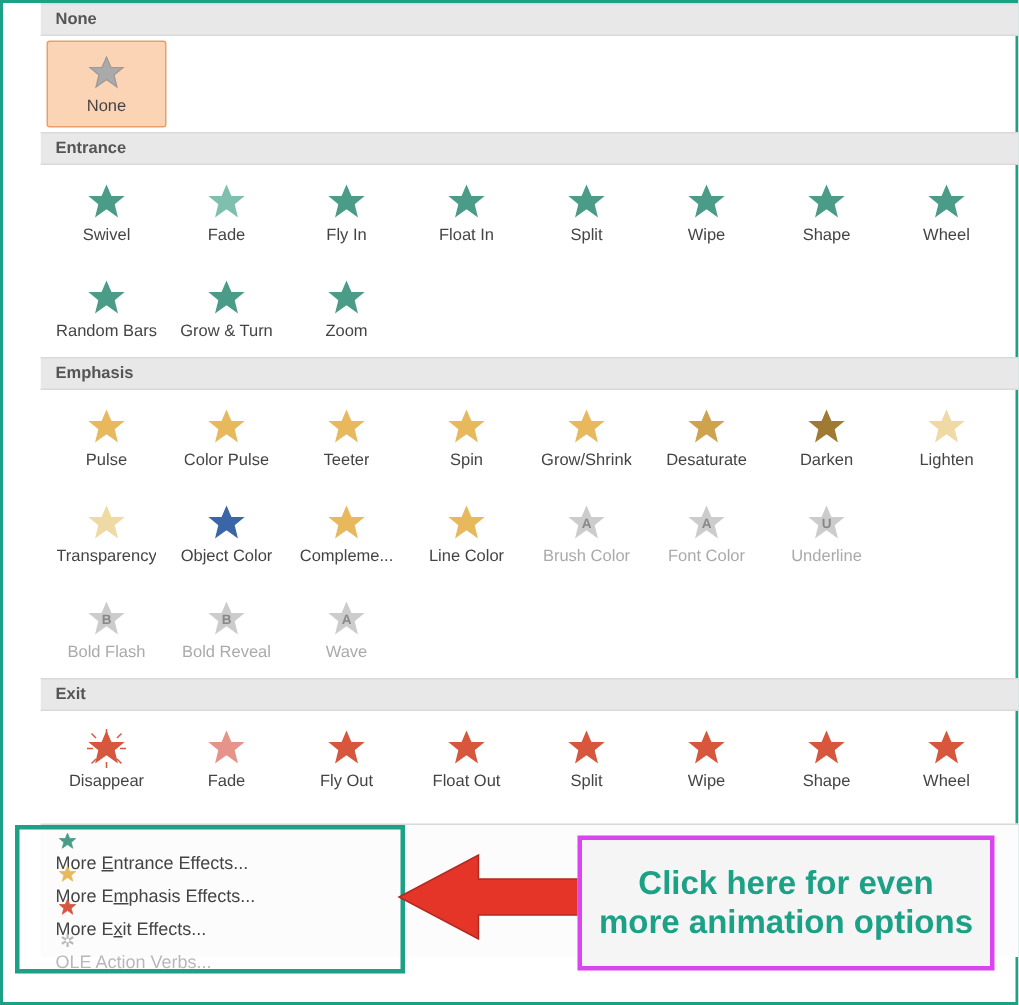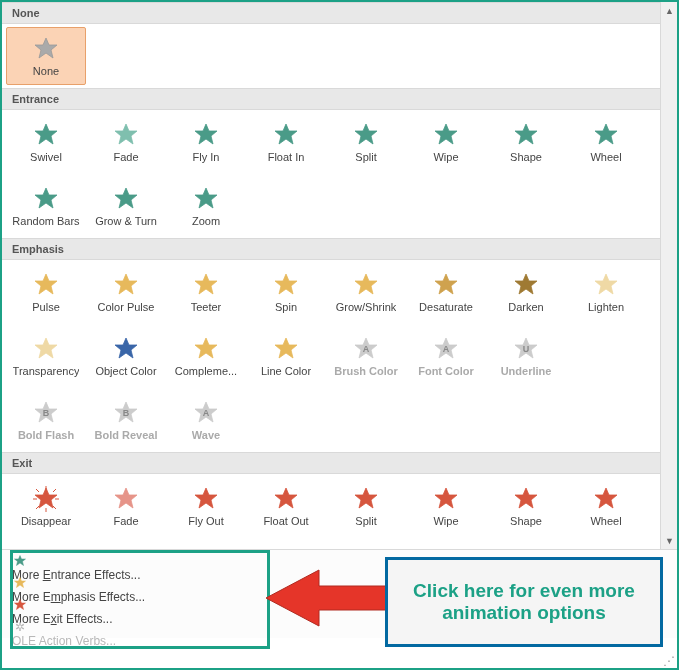--- a/index.html
+++ b/index.html
@@ -9,20 +9,21 @@
     font-size: 12px;
     color: #333;
     background: #fff;
   }
   .frame {
     width: 679px;
     height: 670px;
     border: 2px solid #1ca186;
     position: relative;
     background: #fff;
+    padding-left: 25px;
   }
   .panel {
     width: 675px;
     height: 666px;
     overflow: hidden;
     position: relative;
   }
   .scroll {
     position: absolute;
     right: 0;
@@ -85,21 +86,21 @@
   .tile .lbl {
     font-size: 11px;
     color: #444;
     margin-top: 2px;
     white-space: nowrap;
     overflow: hidden;
     text-overflow: ellipsis;
     max-width: 76px;
     text-align: center;
   }
-  .tile.disabled .lbl { color: #aaa; font-weight: bold; }
+  .tile.disabled .lbl { color: #aaa; }
   .ic { width: 28px; height: 28px; display: flex; align-items: center; justify-content: center; }
   .bottom-menu {
     position: absolute;
     left: 0;
     top: 547px;
     width: 675px;
     background: #fcfcfc;
     border-top: 1px solid #d9d9d9;
   }
   .mi {
@@ -130,27 +131,27 @@
     height: 99px;
     border: 3px solid #1ca186;
     pointer-events: none;
   }
   .hint {
     position: absolute;
     right: 14px;
     top: 555px;
     width: 278px;
     height: 90px;
-    border: 3px solid #0369a1;
+    border: 3px solid #d946ef;
     background: #f5f5f5;
     display: flex;
     align-items: center;
     justify-content: center;
     text-align: center;
-    font-size: 19px;
+    font-size: 22px;
     font-weight: 600;
     color: #1ca186;
     padding: 6px 10px;
   }
   .arrow {
     position: absolute;
     left: 262px;
     top: 566px;
     width: 128px;
     height: 60px;

